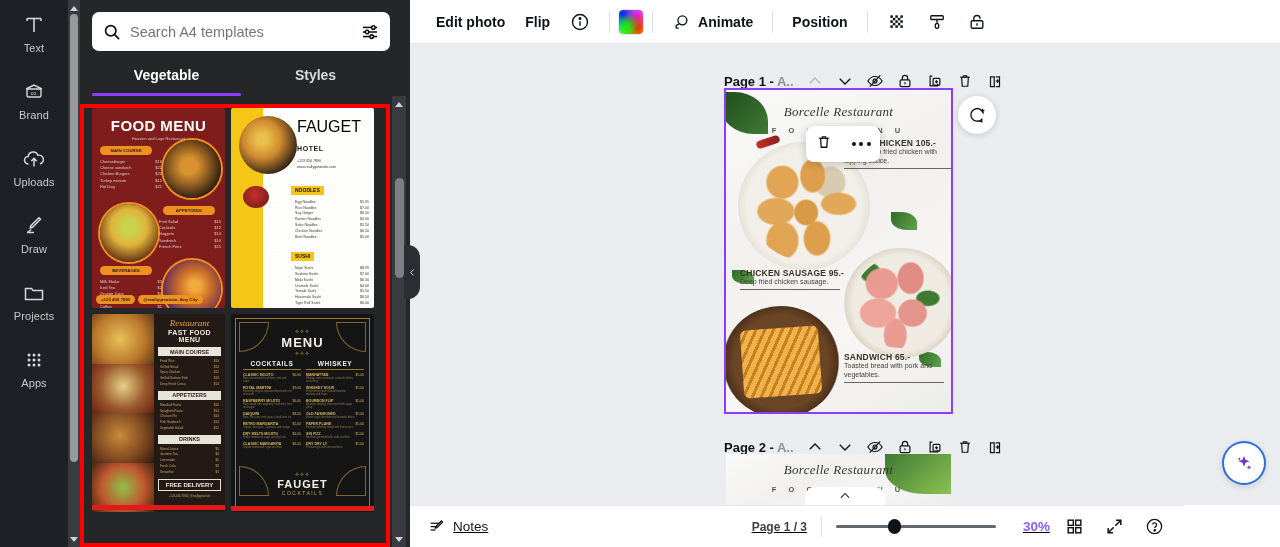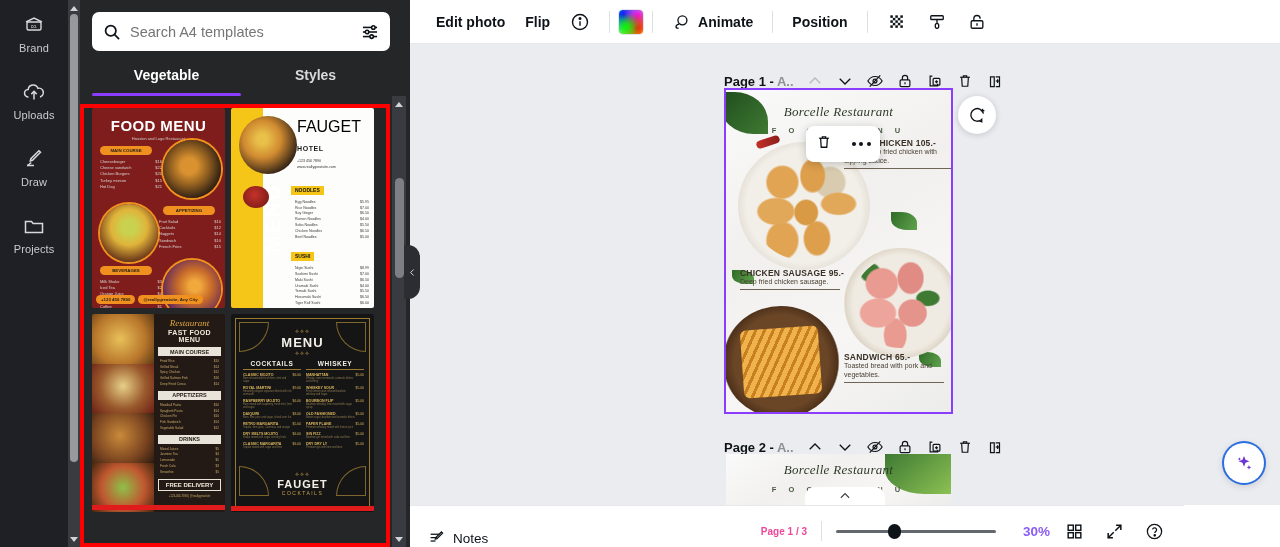--- a/index.html
+++ b/index.html
@@ -265,46 +265,57 @@
     position:absolute; left:50%; transform:translateX(-50%); bottom:0;
     width:80px; height:18px; background:#ffffff;
     border-radius:10px 10px 0 0; display:flex; align-items:flex-start; justify-content:center;
     padding-top:2px; z-index:25; cursor:pointer;
   }
   .notch svg { width:14px; height:14px; color:#3c4247; }
 
   
   .bottombar {
     position:absolute; left:410px; top:505px; width:774px; height:42px;
-    background:#ffffff; display:flex; align-items:flex-end; border-top:1px solid #e6e8eb;
+    background:#ffffff; display:flex; align-items:center; border-top:1px solid #e6e8eb;text-decoration:underline;
   }
   .notes-btn {
     display:flex; align-items:center; gap:7px; margin-left:18px;
     font-size:13.5px; color:#0e1318; cursor:pointer;
   }
   .notes-btn svg { width:18px; height:18px; }
   .bb-right { margin-left:auto; display:flex; align-items:center; gap:0; padding-right:14px; }
-  .pagecount { font-size:10px; color:#ec4899; font-weight:bold; }
+  .pagecount { font-size:12px; color:#404040; font-weight:bold; }
   .bb-sep { width:1px; height:20px; background:#dcdfe3; margin:0 14px; }
   .slider { width:160px; height:16px; position:relative; display:flex; align-items:center; cursor:pointer;}
   .slider .track { position:absolute; left:0; right:0; height:3px; background:#62686e; border-radius:2px;}
   .slider .knob { position:absolute; left:52px; width:13px; height:15px; background:#0e1318; border-radius:7px;}
   .zoomval { font-size:13.5px; color:#8b5cf6; font-weight:bold; margin-left:16px; width:38px; text-align:right;}
   .bb-ico { width:32px; height:32px; display:flex; align-items:center; justify-content:center; margin-left:8px; cursor:pointer;}
   .bb-ico svg { width:19px; height:19px; color:#0e1318; }
 </style>
 </head>
 <body>
 
 <div id="app">
 
   <div class="rail">
 
 
 
+    <div class="rail-item">
+      <span class="rail-ico">
+        <svg viewBox="0 0 24 24" fill="none" stroke="currentColor" stroke-width="1.6">
+          <line x1="5" y1="5.5" x2="19" y2="5.5"></line>
+            <line x1="12" y1="5.5" x2="12" y2="19"></line>
+          <line x1="5" y1="5.5" x2="5" y2="8"></line>
+            <line x1="19" y1="5.5" x2="19" y2="8"></line>
+        </svg>
+      </span>
+      <span class="rail-label">Text</span>
+    </div>
 
     <div class="rail-item">
       <span class="rail-ico">
         <svg viewBox="0 0 24 24" fill="none" stroke="currentColor" stroke-width="1.4">
           <path d="M4 9l8-4 8 4"></path>
             <rect x="5" y="9" width="14" height="8" rx="1.5"></rect>
           <text x="12" y="15" font-size="5" text-anchor="middle" fill="currentColor" stroke="none">co.</text>
         </svg>
       </span>
       <span class="rail-label">Brand</span>
@@ -334,20 +345,36 @@
 
     <div class="rail-item">
       <span class="rail-ico">
         <svg viewBox="0 0 24 24" fill="none" stroke="currentColor" stroke-width="1.5">
           <path d="M3.5 7.5h6l1.6 2h9.4v9H3.5z"></path>
         </svg>
       </span>
       <span class="rail-label">Projects</span>
     </div>
 
+    <div class="rail-item">
+      <span class="rail-ico">
+        <svg viewBox="0 0 24 24" fill="currentColor">
+          <circle cx="7" cy="7" r="1.5"></circle>
+            <circle cx="12" cy="7" r="1.5"></circle>
+            <circle cx="17" cy="7" r="1.5"></circle>
+          <circle cx="7" cy="12" r="1.5"></circle>
+            <circle cx="12" cy="12" r="1.5"></circle>
+            <circle cx="17" cy="12" r="1.5"></circle>
+          <circle cx="7" cy="17" r="1.5"></circle>
+            <circle cx="12" cy="17" r="1.5"></circle>
+            <circle cx="17" cy="17" r="1.5"></circle>
+        </svg>
+      </span>
+      <span class="rail-label">Apps</span>
+    </div>
   </div>
 
   <div class="rail-scroll">
     <div class="arw up">
         <span class="tri up"></span>
       </div>
     <div class="rail-thumb"></div>
     <div class="arw dn">
         <span class="tri dn"></span>
       </div>

